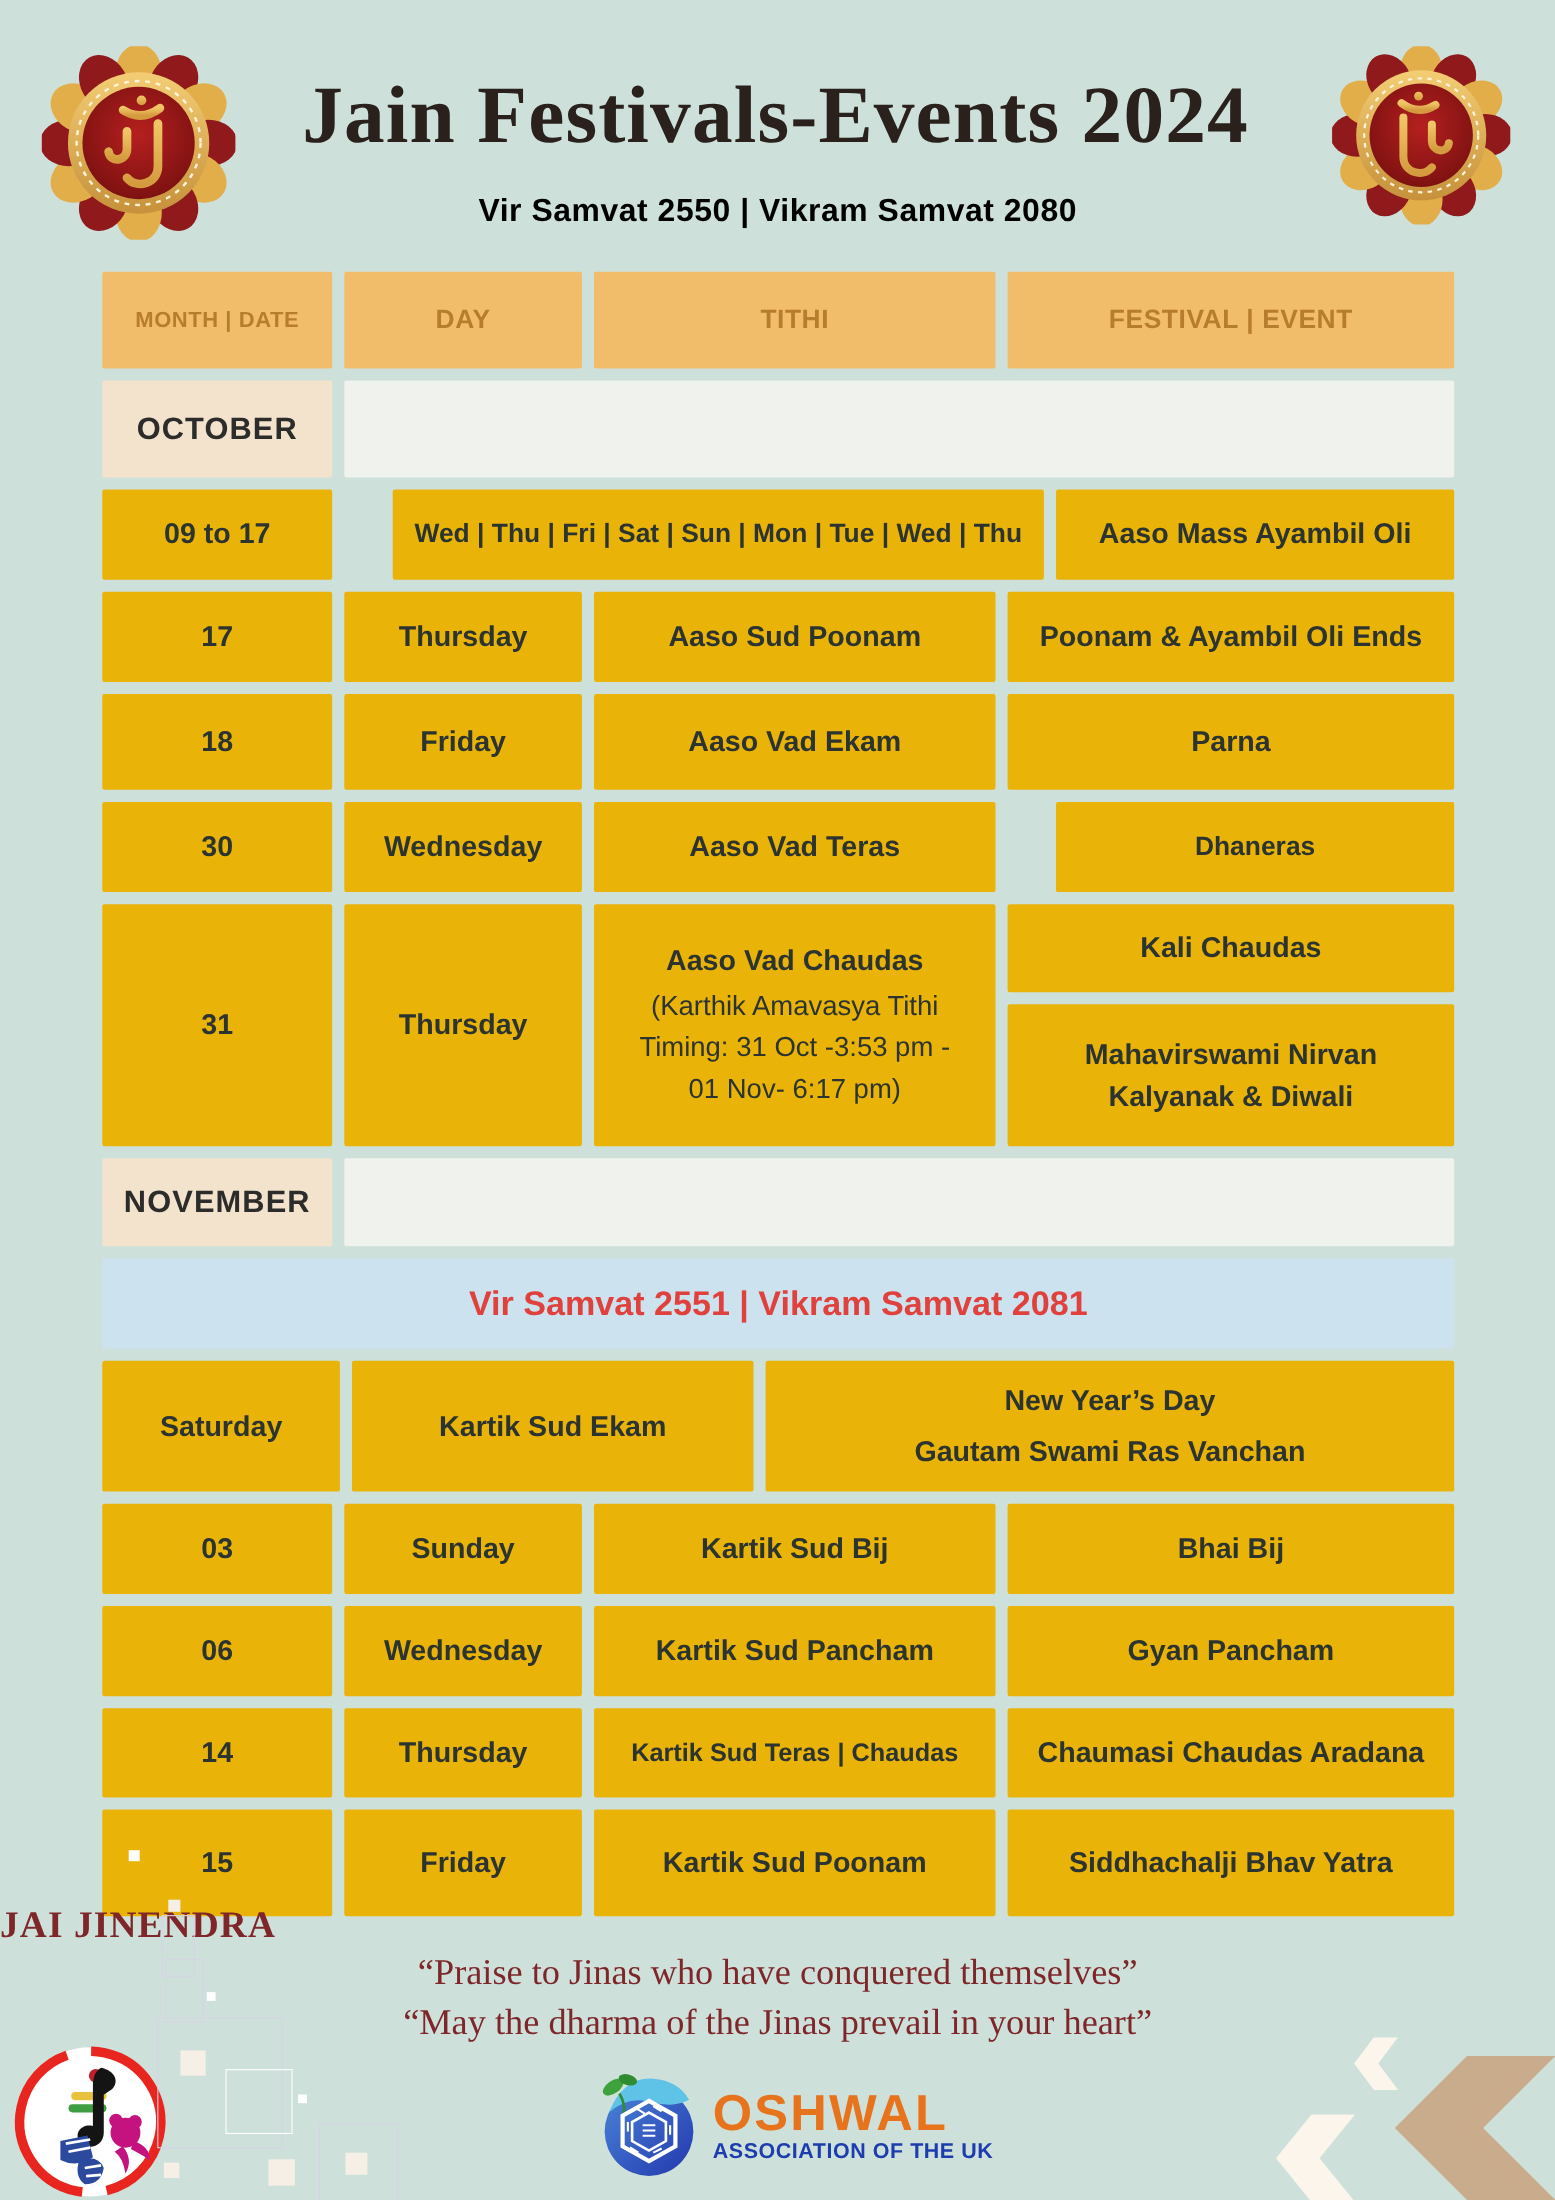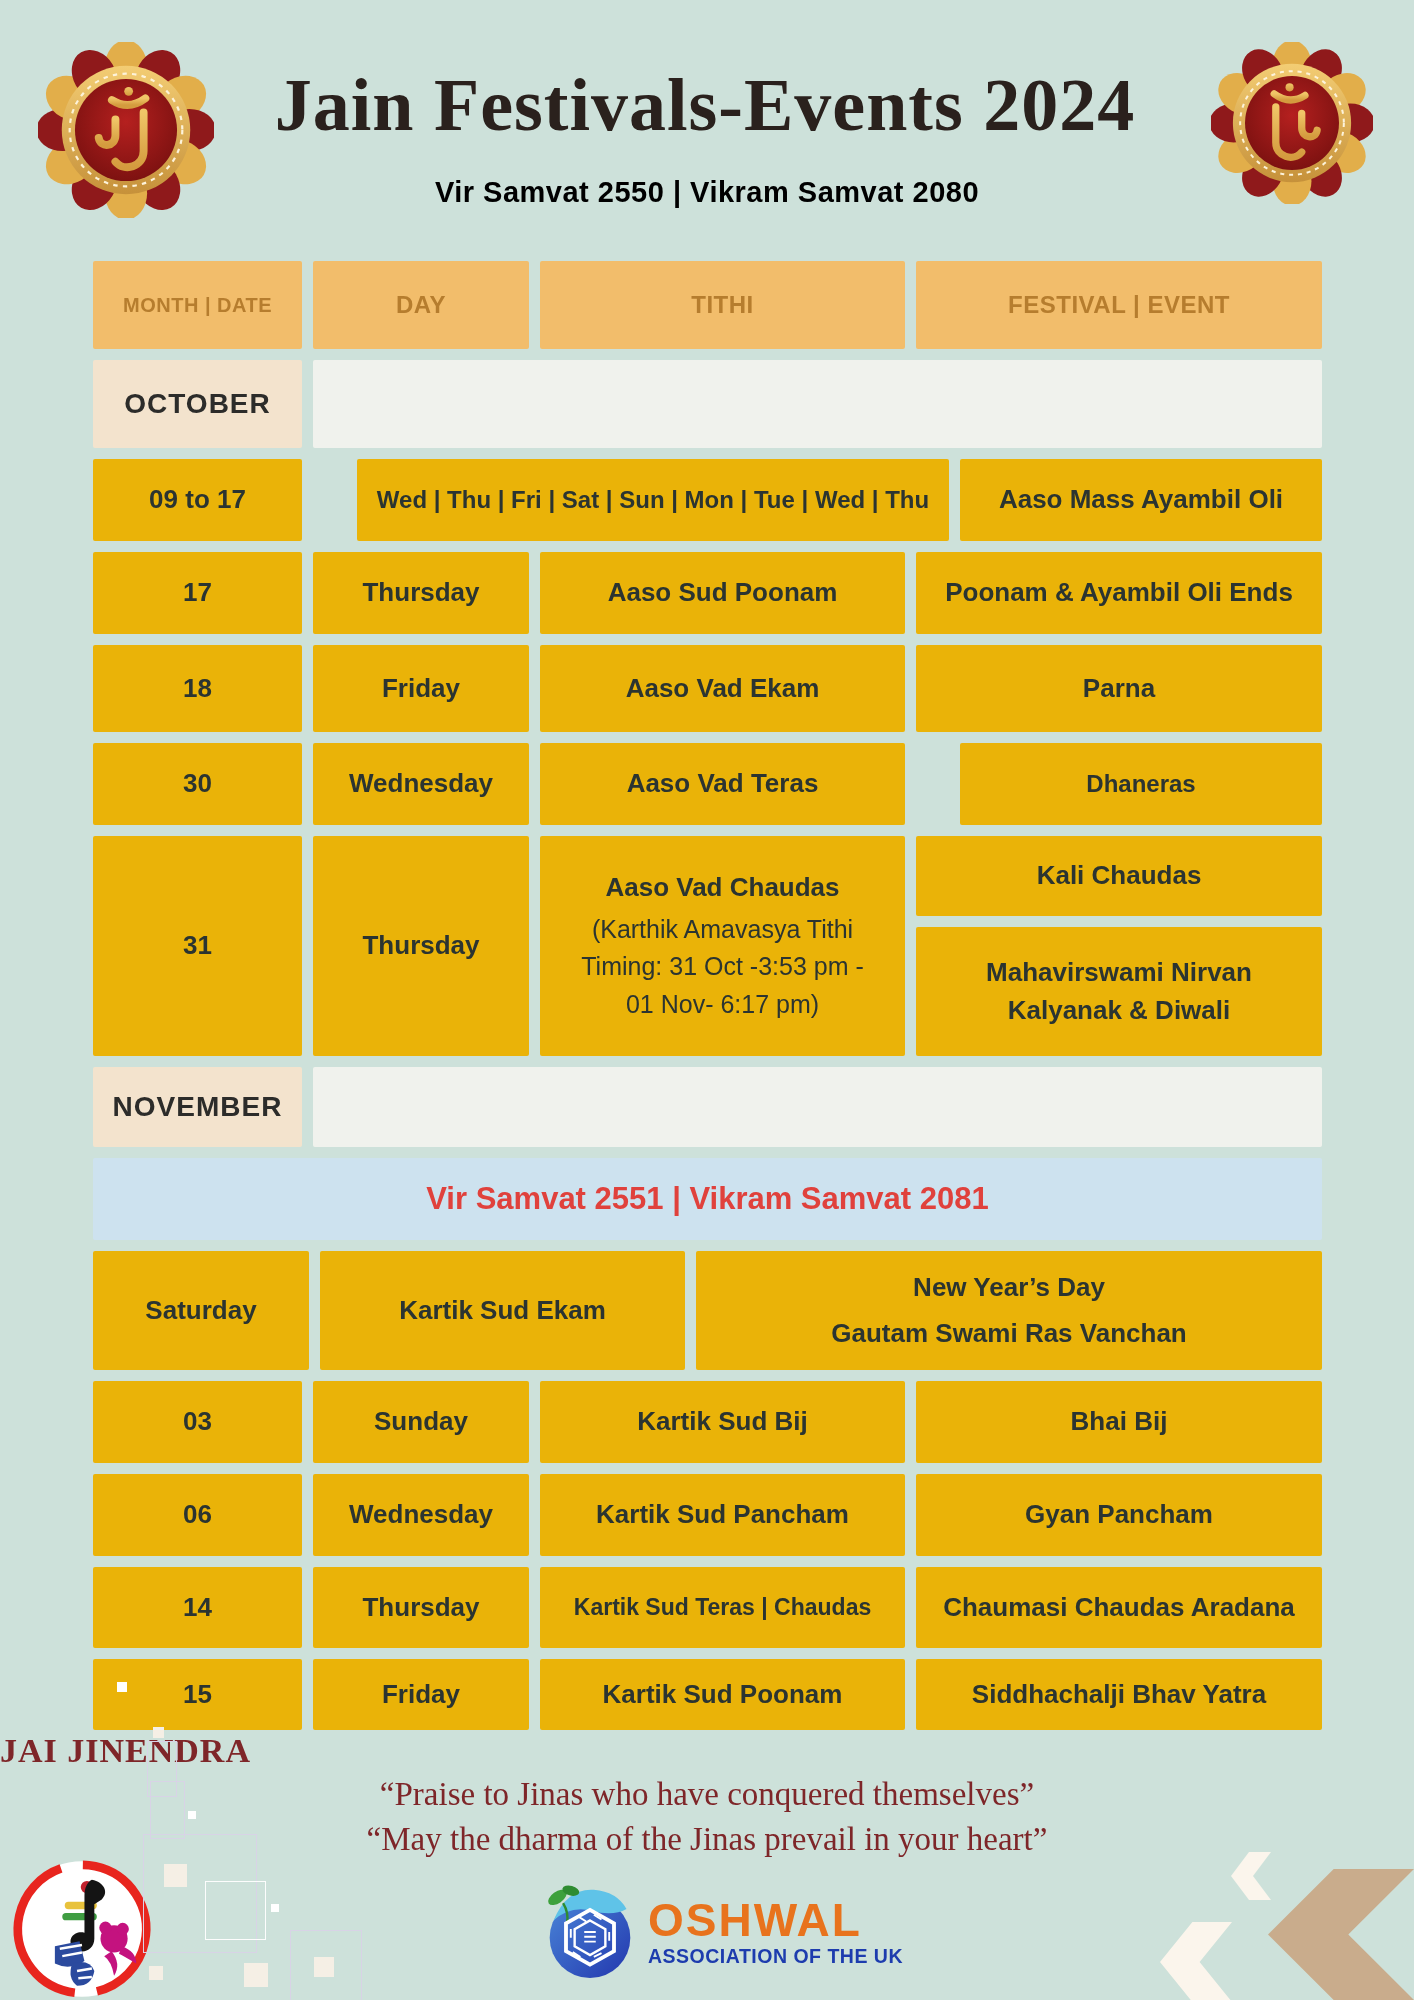--- a/index.html
+++ b/index.html
@@ -27,21 +27,21 @@
   .cell{
     background:#eab308;border-radius:2px;display:flex;flex-direction:column;
     align-items:center;justify-content:center;text-align:center;
     color:#2b3431;font-weight:bold;font-size:26px;line-height:1.45;
   }
   .c1{width:209px;flex:none;}
   .c2{width:216px;flex:none;}
   .c3{width:365px;flex:none;}
   .c4{flex:1;}
   .cmerge23{width:592px;flex:none;}
-  .h-head{height:88px;margin-top:14px;}
+  .h-head{height:88px;}
   .h-month{height:88px;}
   .h-std{height:82px;}
   .h-big{height:220px;}
   .h-banner{height:82px;}
   .h-tall{height:119px;}
   .head .cell{background:#f2bd6b;color:#b67d2e;font-size:24px;letter-spacing:.5px;}
   .head .cell.small-h{font-size:20px;}
   .month-cell{background:#f3e3cd;color:#2c2c2a;font-size:28px;letter-spacing:1px;}
   .spacer-cell{background:#f0f2ed;}
   .banner-cell{background:#cde2ef;color:#e0413c;font-size:31px;width:100%;}
@@ -250,21 +250,21 @@
       <div class="cell c4">Gyan Pancham</div>
     </div>
 
     <div class="row h-std" style="height:81px">
       <div class="cell c1">14</div>
       <div class="cell c2">Thursday</div>
       <div class="cell c3 fs23">Kartik Sud Teras | Chaudas</div>
       <div class="cell c4">Chaumasi Chaudas Aradana</div>
     </div>
 
-    <div class="row h-std" style="height:71px">
+    <div class="row h-std" style="height:97px">
       <div class="cell c1">15</div>
       <div class="cell c2">Friday</div>
       <div class="cell c3">Kartik Sud Poonam</div>
       <div class="cell c4">Siddhachalji Bhav Yatra</div>
     </div>
 
   </div>
 
   <div class="jai">JAI JINENDRA</div>
   <div class="quote q1">“Praise to Jinas who have conquered themselves”</div>

